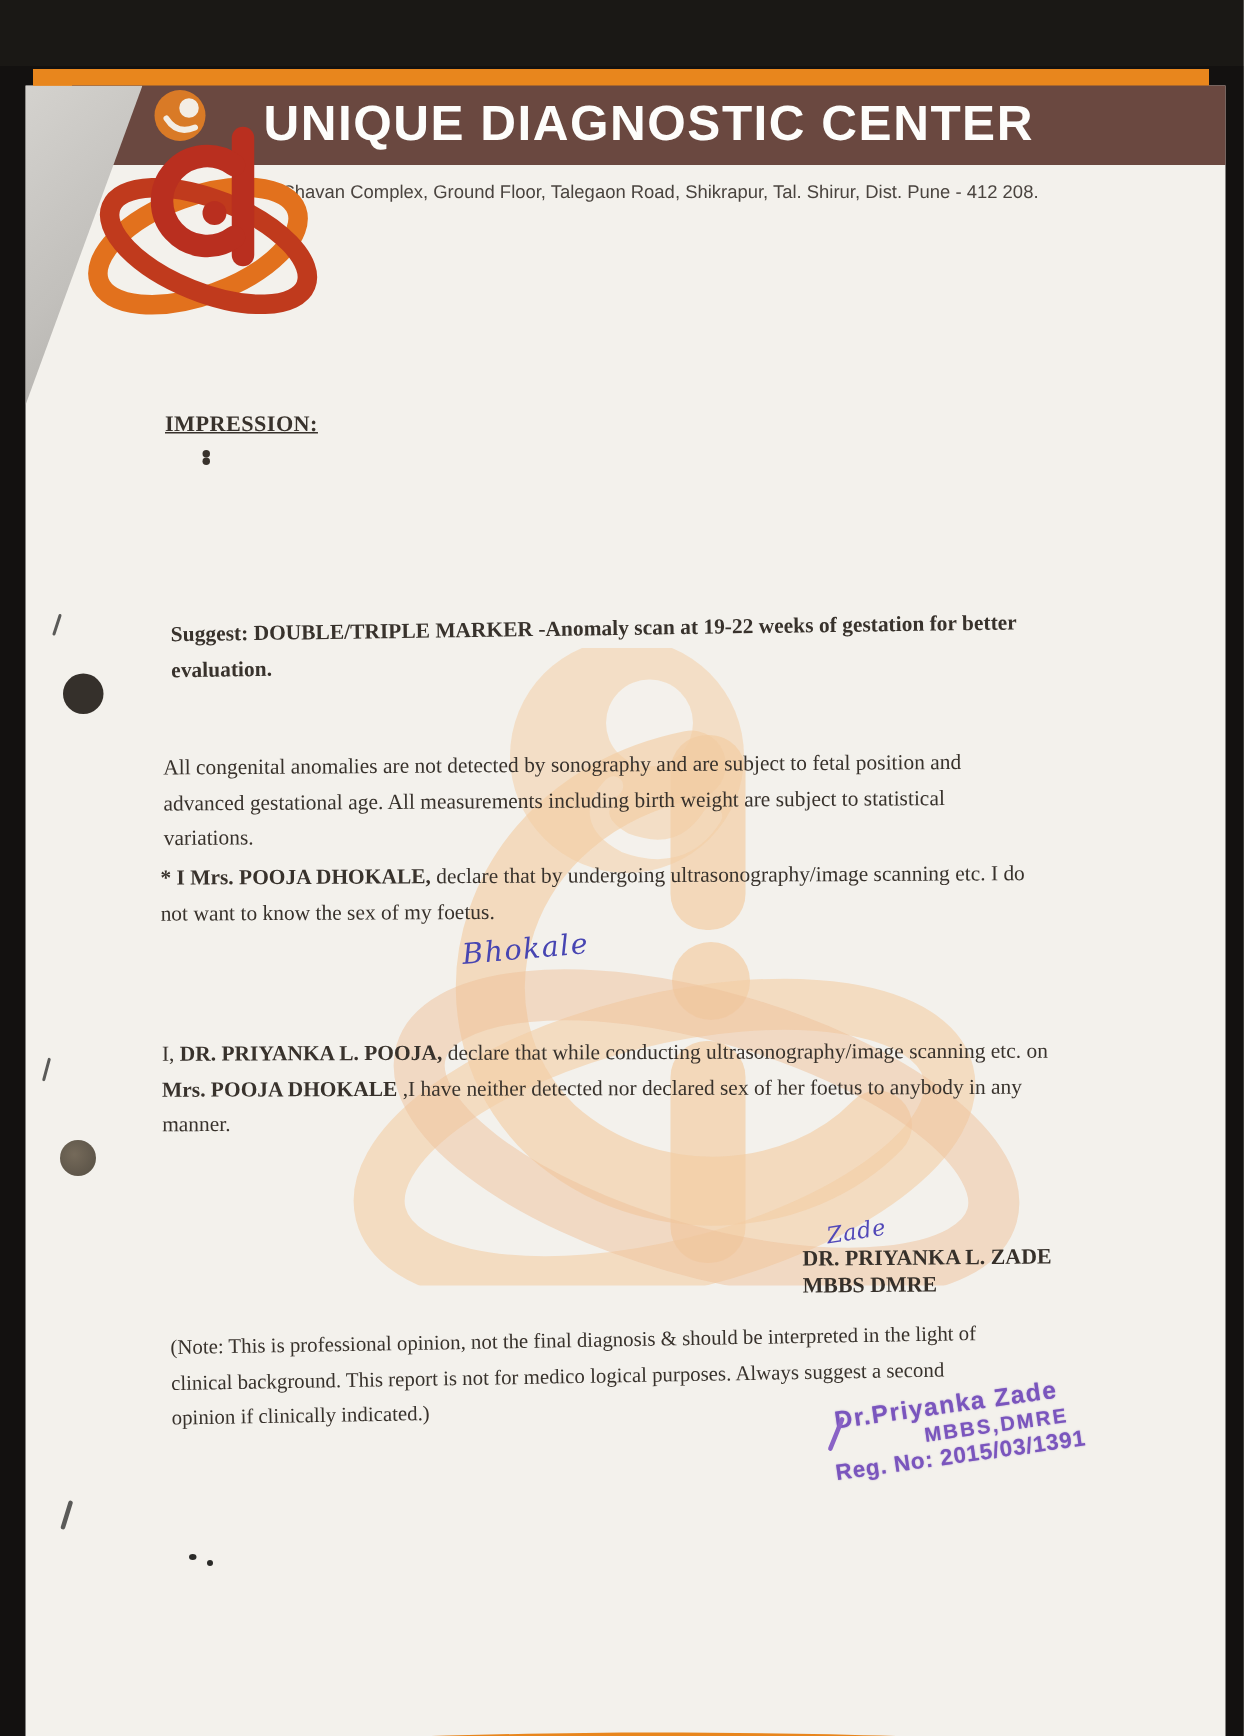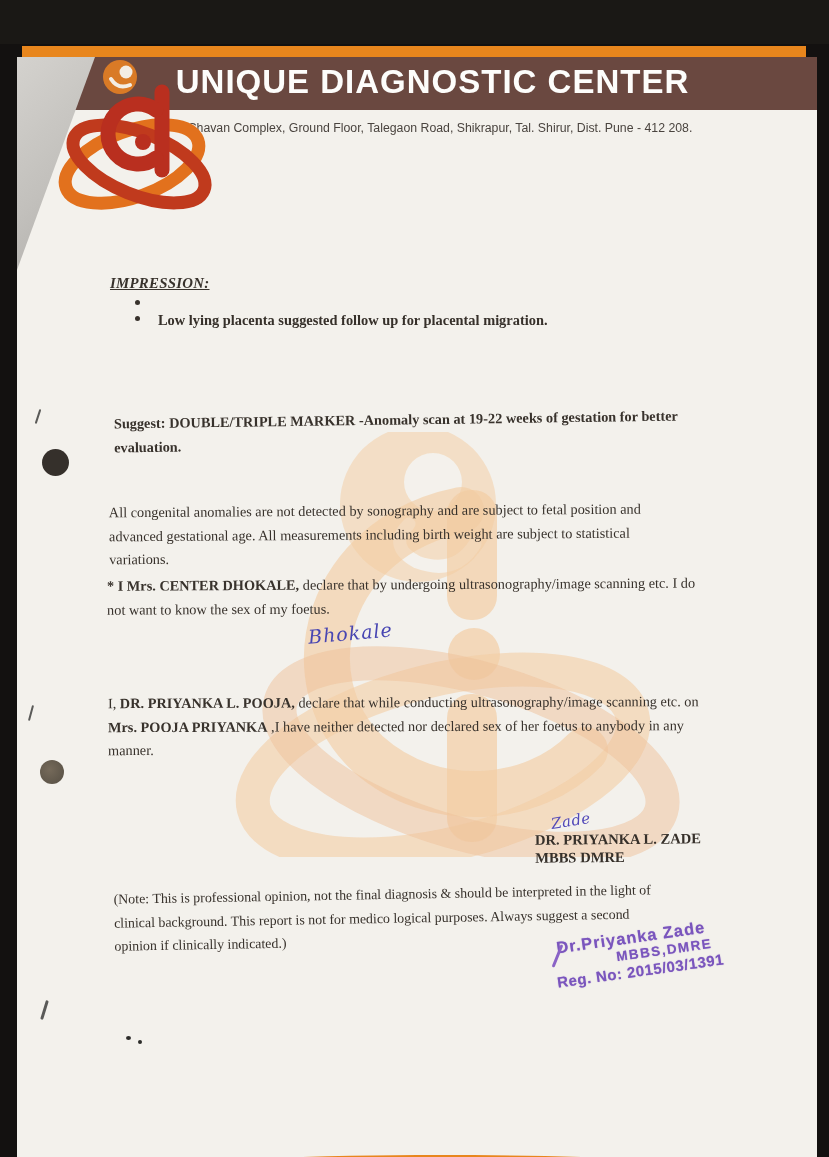--- a/index.html
+++ b/index.html
@@ -13,21 +13,21 @@
           font-size:33px;letter-spacing:1px;white-space:nowrap;}
   .address{position:absolute;left:130px;top:75px;width:620px;text-align:center;
           font-family:"Liberation Sans",sans-serif;font-size:12.3px;color:#4a443f;line-height:19px;}
   .fold-corner{position:absolute;left:17px;top:13px;width:78px;height:213px;
           background:linear-gradient(135deg,#d4d2ce 0%,#c2c0bc 55%,#aeaca8 100%);
           clip-path:polygon(0 0,100% 0,0 100%);}
   .logo-svg{position:absolute;left:40px;top:8px;}
   .watermark-svg{position:absolute;left:233px;top:388px;opacity:.55;}
   .txt{position:absolute;color:#38322c;font-size:14.3px;line-height:23.5px;white-space:pre-line;}
   .bold{font-weight:700;}
-  .heading{font-weight:700;font-size:14.8px;text-decoration:underline;letter-spacing:.3px;font-style:italic;}
+  .heading{font-weight:700;font-size:14.8px;text-decoration:underline;letter-spacing:.3px;}
   .bullets{position:absolute;left:135px;top:260px;width:620px;}
   .bullet-row{display:flex;align-items:baseline;line-height:23.2px;}
   .bullet-dot{width:5px;height:5px;border-radius:50%;background:#38322c;margin-right:18px;
           flex:0 0 auto;position:relative;top:-4px;}
   .bullet-text{font-weight:700;font-size:14.4px;color:#36302a;white-space:pre-wrap;}
   .sig-blue{position:absolute;color:#4745b2;font-style:italic;font-size:19px;
           letter-spacing:1px;transform:rotate(-5deg);font-family:"DejaVu Serif",serif;}
   .doc-sig{position:absolute;color:#5148b8;font-style:italic;font-size:15px;
           transform:rotate(-9deg);font-family:"DejaVu Serif",serif;letter-spacing:.5px;}
   .doctor-block{position:absolute;left:535px;top:786px;font-weight:700;font-size:14.6px;
@@ -83,38 +83,37 @@
   </svg>
 
   <div class="txt heading" style="left:110px;top:228px;">IMPRESSION:</div>
 
   <div class="bullets">
     <div class="bullet-row">
       <span class="bullet-dot"></span>
     </div>
     <div class="bullet-row">
       <span class="bullet-dot"></span>
-      <span class="bullet-text">Low lying placenta suggested follow up for placental migration.</span>
     </div>
   </div>
 
   <div class="txt bold" style="left:114px;top:364px;width:640px;transform:rotate(-0.8deg);">Suggest: DOUBLE/TRIPLE MARKER -Anomaly scan at 19-22 weeks of gestation for better
 evaluation.</div>
 
   <div class="txt" style="left:109px;top:455px;width:665px;transform:rotate(-0.4deg);">All congenital anomalies are not detected by sonography and are subject to fetal position and
 advanced gestational age. All measurements including birth weight are subject to statistical
 variations.</div>
 
-  <div class="txt" style="left:107px;top:529px;width:670px;transform:rotate(-0.3deg);"><span class="bold">* I Mrs. CENTER DHOKALE,</span><span> declare that by undergoing ultrasonography/image scanning etc. I do
+  <div class="txt" style="left:107px;top:529px;width:670px;transform:rotate(-0.3deg);"><span class="bold">* I Mrs. POOJA DHOKALE,</span><span> declare that by undergoing ultrasonography/image scanning etc. I do
 not want to know the sex of my foetus.</span></div>
 
   <div class="sig-blue" style="left:308px;top:578px;">Bhokale</div>
 
   <div class="txt" style="left:108px;top:647px;width:670px;transform:rotate(-0.2deg);"><span>I, </span><span class="bold">DR. PRIYANKA L. POOJA,</span><span> declare that while conducting ultrasonography/image scanning etc. on
-</span><span class="bold">Mrs. POOJA PRIYANKA</span><span> ,I have neither detected nor declared sex of her foetus to anybody in any
+</span><span class="bold">Mrs. POOJA DHOKALE</span><span> ,I have neither detected nor declared sex of her foetus to anybody in any
 manner.</span></div>
 
   <div class="doc-sig" style="left:551px;top:768px;">Zade</div>
   <div class="doctor-block">
     <div>DR. PRIYANKA L. ZADE</div>
     <div>MBBS DMRE</div>
   </div>
 
   <div class="txt" style="left:114px;top:838px;width:655px;font-size:13.9px;transform:rotate(-1deg);">(Note: This is professional opinion, not the final diagnosis &amp; should be interpreted in the light of
 clinical background. This report is not for medico logical purposes. Always suggest a second

